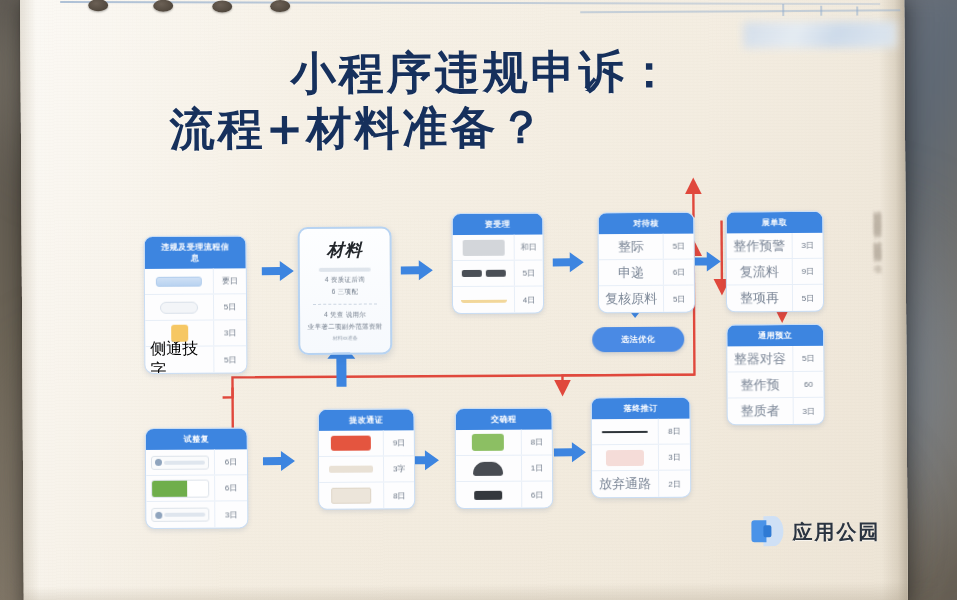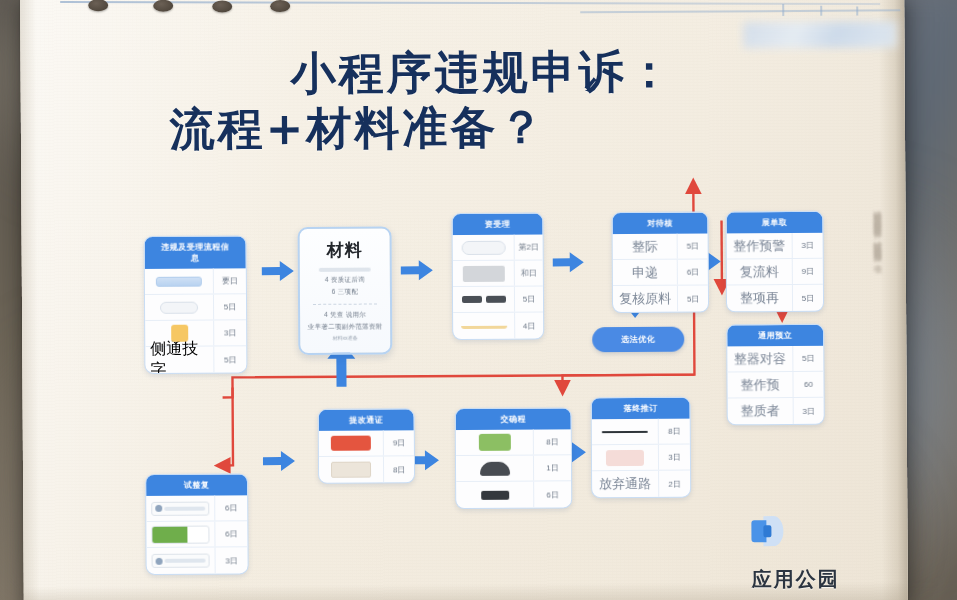--- a/index.html
+++ b/index.html
@@ -184,21 +184,21 @@
   
   #card-materials {
     position:absolute; left:276px; top:232px; width:94px; height:128px;
     background:linear-gradient(#fdfeff,#f6f9fd);
     border:2px solid #b7d3f2; border-radius:10px;
     box-shadow:0 3px 7px rgba(40,70,120,.16);
     padding:10px 7px 6px;
   }
   #mat-title {
     text-align:center; font-family:"DejaVu Sans",sans-serif;
-    font-weight:bold; font-size:17px; color:#23272c; letter-spacing:1px;
+    font-weight:bold; font-size:17px; color:#23272c; letter-spacing:1px;font-style:italic;
   }
   #mat-sub {
     margin:6px auto 0; width:52px; height:4px;
     background:#dfe5ec; border-radius:2px; filter:blur(.6px);
   }
   .mat-line {
     font-size:6.5px; color:#707b8a; text-align:center;
     margin-top:3.5px; filter:blur(.55px); letter-spacing:.3px;
   }
   #mat-div {
@@ -223,21 +223,21 @@
     position:absolute; left:788px; top:212px; width:74px; height:248px;
     writing-mode:vertical-rl; text-orientation:upright;
     font-size:9px; line-height:1.45; color:#b4aa9c;
     letter-spacing:1px; filter:blur(.85px); opacity:.85;
     overflow:hidden;
   }
 
   
   #brand {
     position:absolute; left:728px; top:524px;
-    display:flex; align-items:flex-start; gap:20px;flex-direction:column;
+    display:flex; align-items:flex-end; gap:9px;
   }
   #brand-mark { position:relative; width:32px; height:30px; flex:none; }
   #brand-mark .m1 {
     position:absolute; left:0; top:4px; width:15px; height:22px;
     background:#4a93e8; border-radius:3px 0 0 3px;
   }
   #brand-mark .m2 {
     position:absolute; left:12px; top:0; width:20px; height:30px;
     background:#cfe0f5; border-radius:0 50% 50% 0 / 0 50% 50% 0;
   }
@@ -379,46 +379,40 @@
         <div class="mat-line">4 凭查 说用尔</div>
         <div class="mat-line">业芈著二项副外范落资附</div>
         <div class="mat-tiny">材料xx准备</div>
       </div>
     </div>
 
     <div class="card" style="left:430px; top:219px; width:92px;">
       <div class="card-head">资受理</div>
       <div class="card-row">
         <div class="cell-l">
-            <span class="sw sw-pill" style="width:44px;height:14px;"></span>
-          </div>
-        <div class="cell-r">第2日</div>
-      </div>
-      <div class="card-row">
-        <div class="cell-l">
             <span class="sw sw-greyfill"></span>
           </div>
         <div class="cell-r">和日</div>
       </div>
       <div class="card-row">
         <div class="cell-l" style="gap:4px;">
           <span class="sw sw-dark2"></span>
             <span class="sw sw-dark2"></span>
         </div>
         <div class="cell-r">5日</div>
       </div>
       <div class="card-row">
         <div class="cell-l">
             <span class="sw sw-underln"></span>
           </div>
         <div class="cell-r">4日</div>
       </div>
     </div>
 
-    <div class="card" style="left:590px; top:219px; width:97px;">
+    <div class="card" style="left:576px; top:219px; width:97px;">
       <div class="card-head">对待核</div>
       <div class="card-row">
         <div class="cell-l sw-txt">整际</div>
         <div class="cell-r">5日</div>
       </div>
       <div class="card-row">
         <div class="cell-l sw-txt">申递</div>
         <div class="cell-r">6日</div>
       </div>
       <div class="card-row">
@@ -454,21 +448,21 @@
       <div class="card-row">
         <div class="cell-l sw-txt">整作预</div>
         <div class="cell-r">60</div>
       </div>
       <div class="card-row">
         <div class="cell-l sw-txt">整质者</div>
         <div class="cell-r">3日</div>
       </div>
     </div>
 
-    <div class="card" style="left:122px; top:432px; width:103px;margin-top:46px;">
+    <div class="card" style="left:122px; top:432px; width:103px;">
       <div class="card-head">试整复</div>
       <div class="card-row">
         <div class="cell-l">
           <span class="sw sw-inpbox">
               <span class="dot"></span>
               <span class="ln"></span>
             </span>
         </div>
         <div class="cell-r">6日</div>
       </div>
@@ -494,27 +488,33 @@
     <div class="card" style="left:295px; top:414px; width:97px;">
       <div class="card-head">提改通证</div>
       <div class="card-row">
         <div class="cell-l">
             <span class="sw sw-redbox"></span>
           </div>
         <div class="cell-r">9日</div>
       </div>
       <div class="card-row">
         <div class="cell-l">
+            <span class="sw sw-beige"></span>
+          </div>
+        <div class="cell-r">3字</div>
+      </div>
+      <div class="card-row">
+        <div class="cell-l">
             <span class="sw sw-beige2"></span>
           </div>
         <div class="cell-r">8日</div>
       </div>
     </div>
 
-    <div class="card" style="left:432px; top:414px; width:117px;">
+    <div class="card" style="left:432px; top:414px; width:98px;">
       <div class="card-head">交确程</div>
       <div class="card-row">
         <div class="cell-l">
             <span class="sw sw-greenbx"></span>
           </div>
         <div class="cell-r">8日</div>
       </div>
       <div class="card-row">
         <div class="cell-l">
             <span class="sw sw-cloud"></span>

